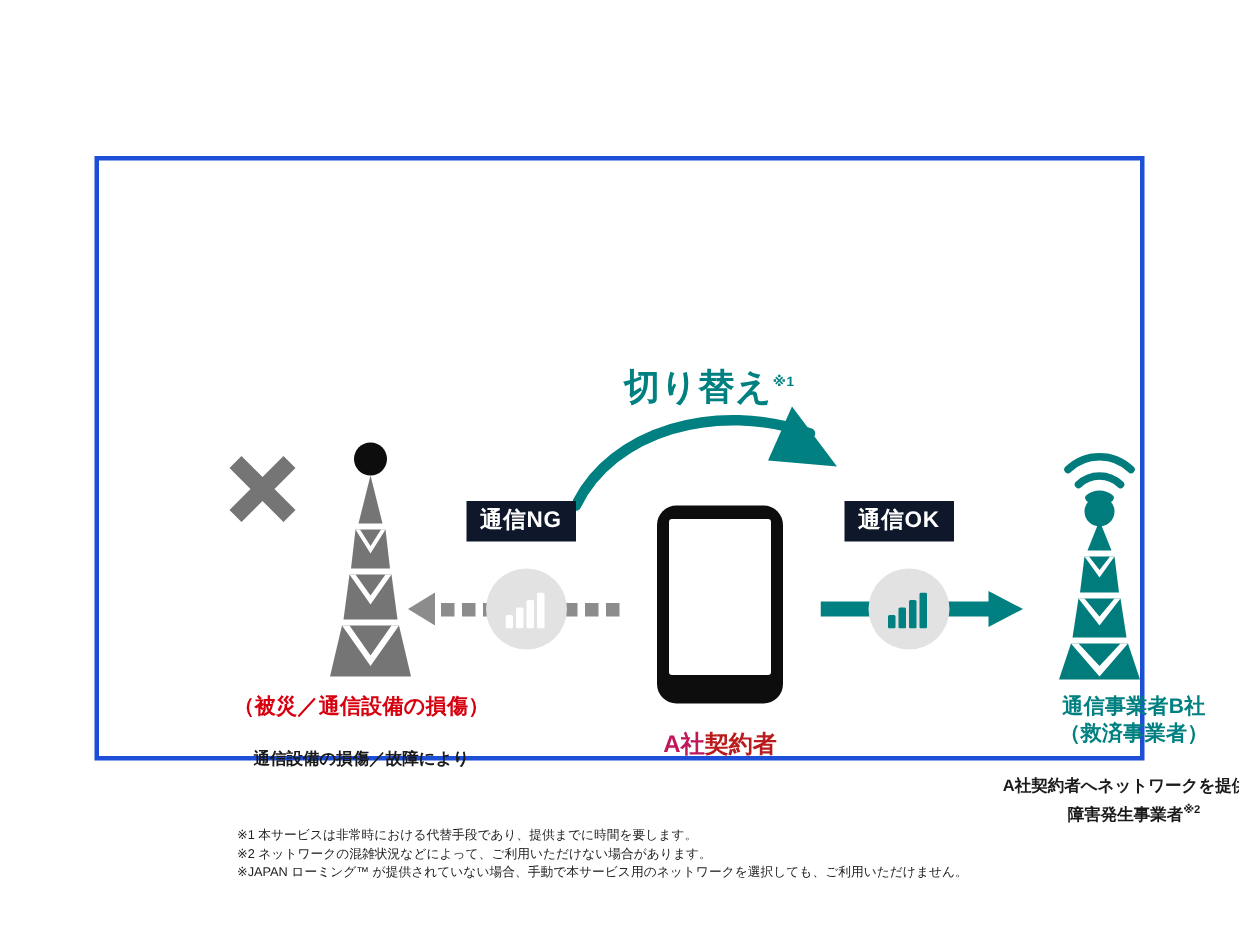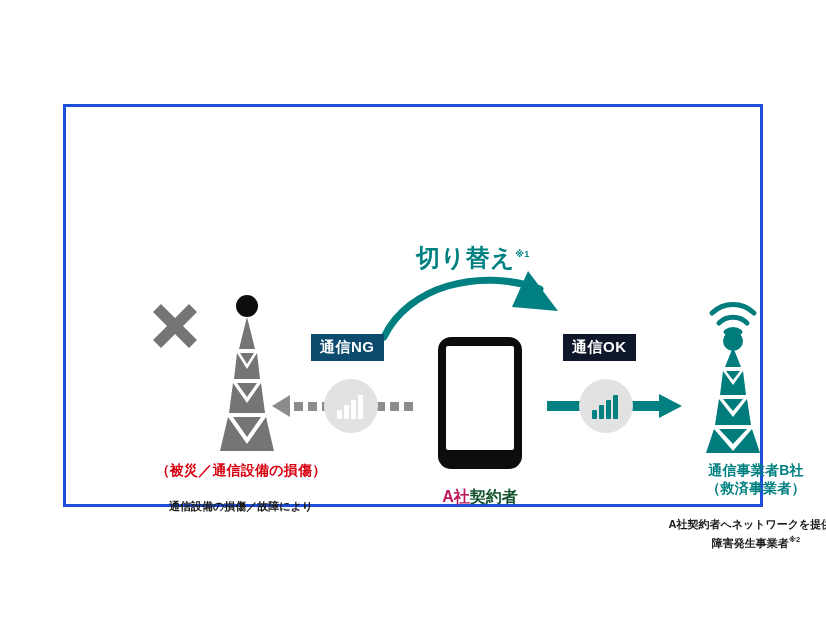--- a/index.html
+++ b/index.html
@@ -85,33 +85,33 @@
   }
   #phone-caption {
     left: 334px;
     top: 380px;
     width: 160px;
     font-size: 16px;
     font-weight: bold;
     line-height: 20px;
   }
   #phone-caption .red { color: #be185d; }
-  #phone-caption .blk { color: #14532d; }
+  #phone-caption .blk { color: #b91c1c; }
 
   
   .badge {
     font-size: 15px;
     font-weight: bold;
     color: #ffffff;
     letter-spacing: 0.5px;
     padding: 4px 9px 5px 9px;
     line-height: 18px;
     white-space: nowrap;
   }
-  #badge-ng { left: 245px; top: 227px; background: #0c4a6e; }
+  #badge-ng { left: 245px; top: 227px; background: #0f172a; }
   #badge-ok { left: 497px; top: 227px; background: #0f172a; }
 
   
   .signal-circle {
     width: 54px;
     height: 54px;
     border-radius: 50%;
     background: #e2e2e2;
   }
   #signal-left { left: 258px; top: 272px; }
@@ -293,15 +293,20 @@
       <div class="cap-sub">通信設備の損傷／故障により</div>
     </div>
 
     <div class="abs tower-caption center-text" id="right-caption">
       <div class="cap-title teal">通信事業者B社</div>
       <div class="cap-title teal">（救済事業者）</div>
       <div class="cap-sub">A社契約者へネットワークを提供し</div>
       <div class="cap-sub" style="margin-top:0"><span>障害発生事業者</span><span class="sup-note">※2</span></div>
     </div>
 
+    <div class="abs" id="footnotes">
+      <div>※1 本サービスは非常時における代替手段であり、提供までに時間を要します。</div>
+      <div>※2 ネットワークの混雑状況などによって、ご利用いただけない場合があります。</div>
+      <div>※JAPAN ローミング™ が提供されていない場合、手動で本サービス用のネットワークを選択しても、ご利用いただけません。</div>
+    </div>
 
   </div>
 </div>
 
 </body></html>

